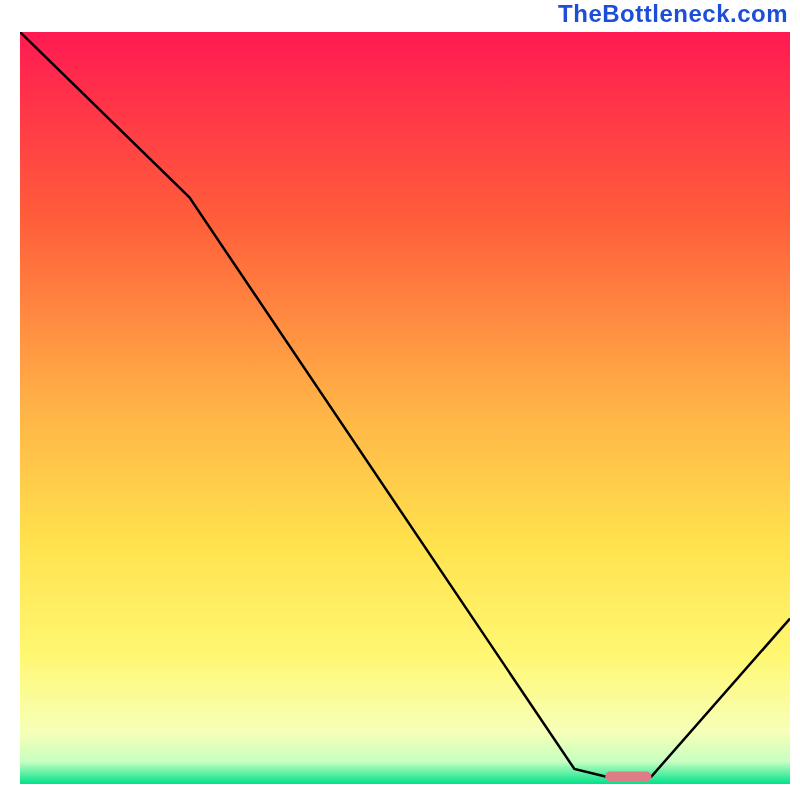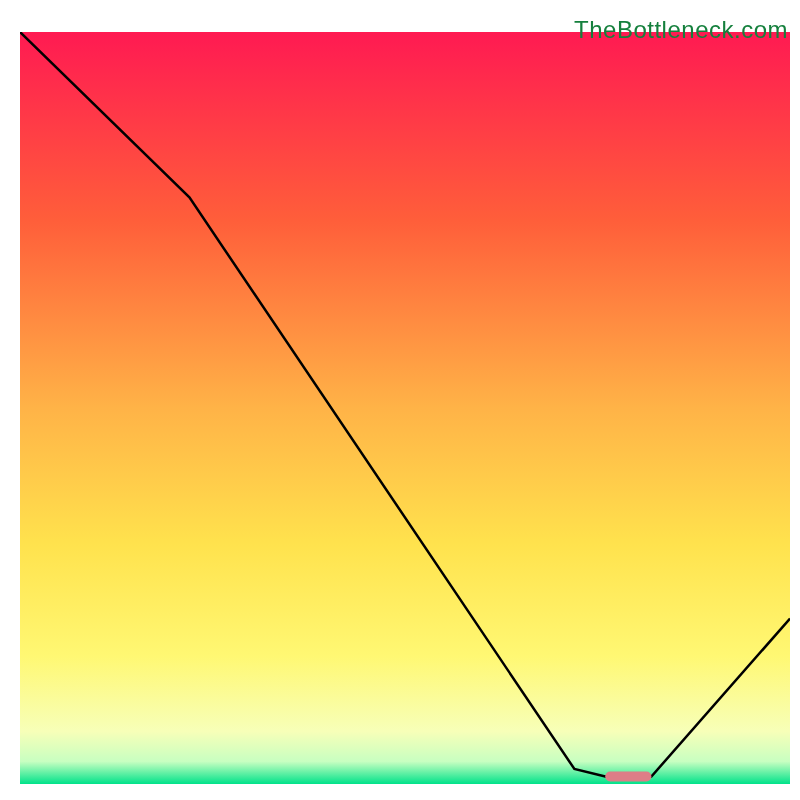--- a/index.html
+++ b/index.html
@@ -11,25 +11,25 @@
     background: #ffffff;
     font-family: Arial, Helvetica, sans-serif;
   }
   .frame {
     position: relative;
     width: 800px;
     height: 800px;
   }
   .watermark {
     position: absolute;
-    top: 16px;
+    top: 0;
     right: 12px;
     font-size: 24px;
-    font-weight: normal;
-    color: #15803d;
+    font-weight: bold;
+    color: #1d4ed8;
     letter-spacing: 0.5px;
     z-index: 10;
   }
   .plot {
     position: absolute;
     left: 20px;
     top: 32px;
     width: 770px;
     height: 752px;
   }

